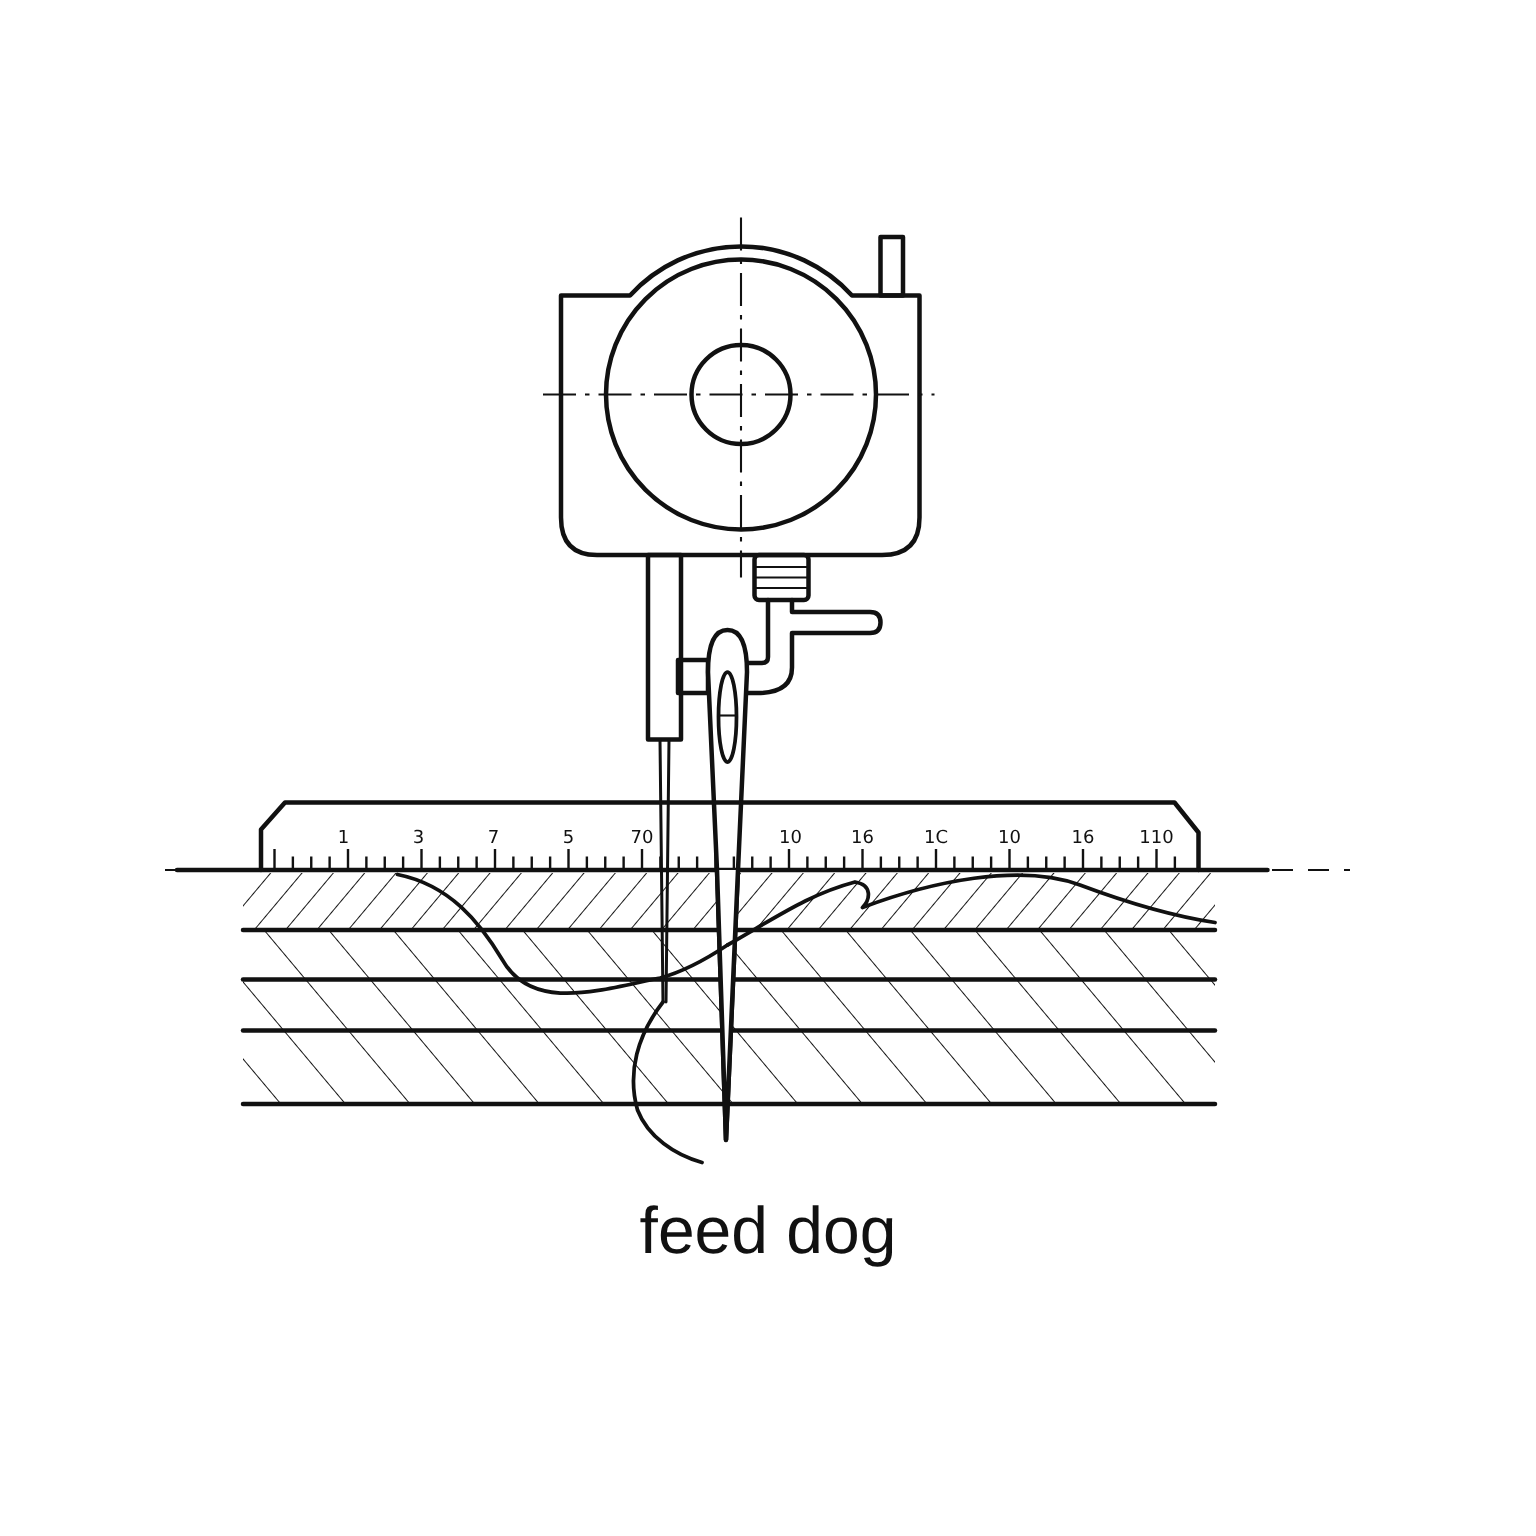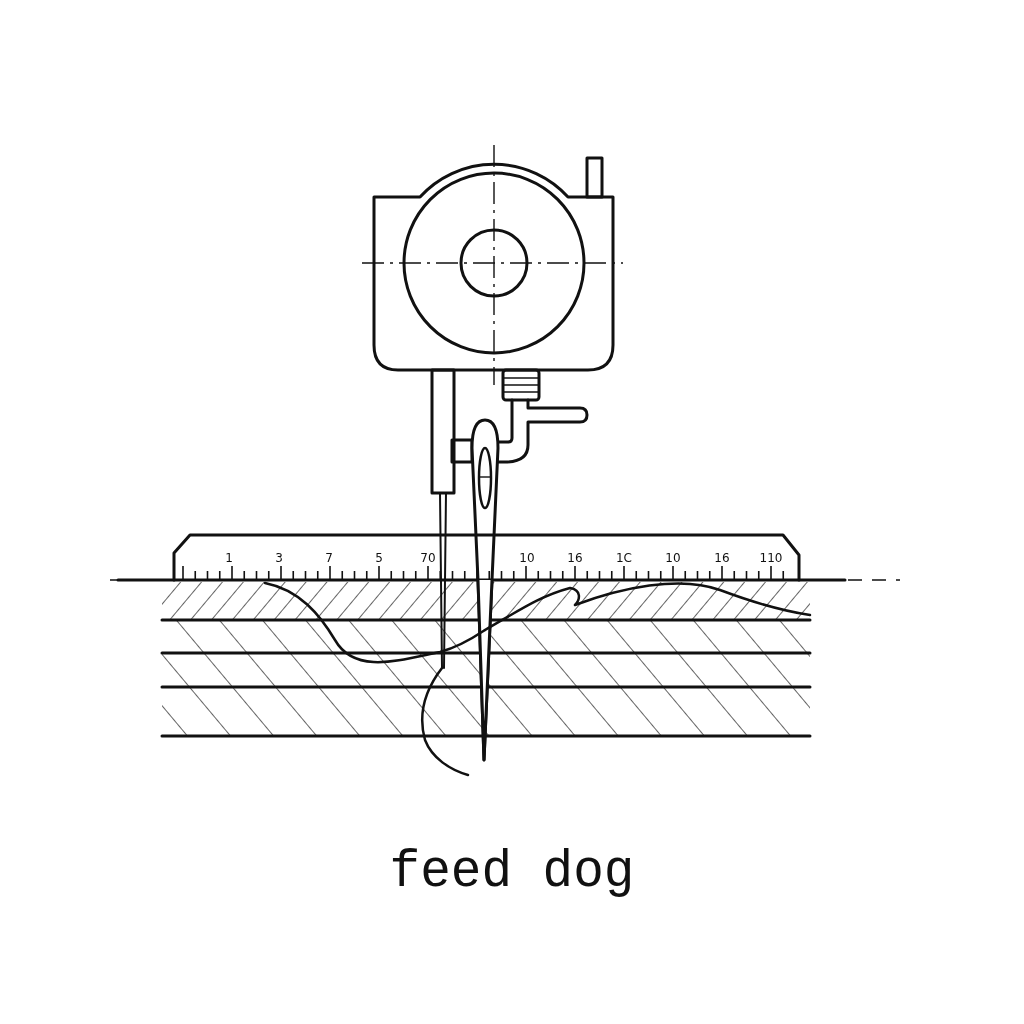--- a/index.html
+++ b/index.html
@@ -4,21 +4,21 @@
 <style>
   html, body { margin: 0; padding: 0; background: #ffffff; }
   body { width: 1024px; height: 1024px; position: relative; overflow: hidden; font-family: "DejaVu Sans", sans-serif; }
   #diagram { position: absolute; left: 0; top: 0; width: 1024px; height: 1024px; }
   .stroke { fill: none; stroke: #111; stroke-width: 3; stroke-linejoin: round; stroke-linecap: round; }
   .thin { fill: none; stroke: #111; stroke-width: 1.4; }
   .center { fill: none; stroke: #111; stroke-width: 1.4; stroke-dasharray: 22 6 3 6; }
   .hatch { stroke: #111; stroke-width: 1.3; }
   .tick { stroke: #111; stroke-width: 1.6; }
   .ruler-num { font-family: "DejaVu Sans", sans-serif; font-size: 12px; fill: #111; text-anchor: middle; }
-  .caption { position: absolute; left: 0; width: 1024px; top: 796px; text-align: center; font-family: Liberation Mono, monospace; font-size: 51px; color: #111; margin-top: 48px; }
+  .caption { position: absolute; left: 0; width: 1024px; top: 796px; text-align: center; font-family: Liberation Sans, sans-serif; font-size: 44px; color: #111; }
 </style>
 </head>
 <body>
 
 <svg id="diagram" viewBox="0 0 1024 1024" xmlns="http://www.w3.org/2000/svg">
   <defs>
     <pattern id="hatch-fwd" patternUnits="userSpaceOnUse" width="16" height="16" patternTransform="rotate(40)">
       <line x1="0" y1="0" x2="0" y2="16" class="hatch"></line>
     </pattern>
     <pattern id="hatch-back" patternUnits="userSpaceOnUse" width="33" height="33" patternTransform="rotate(-40)">

